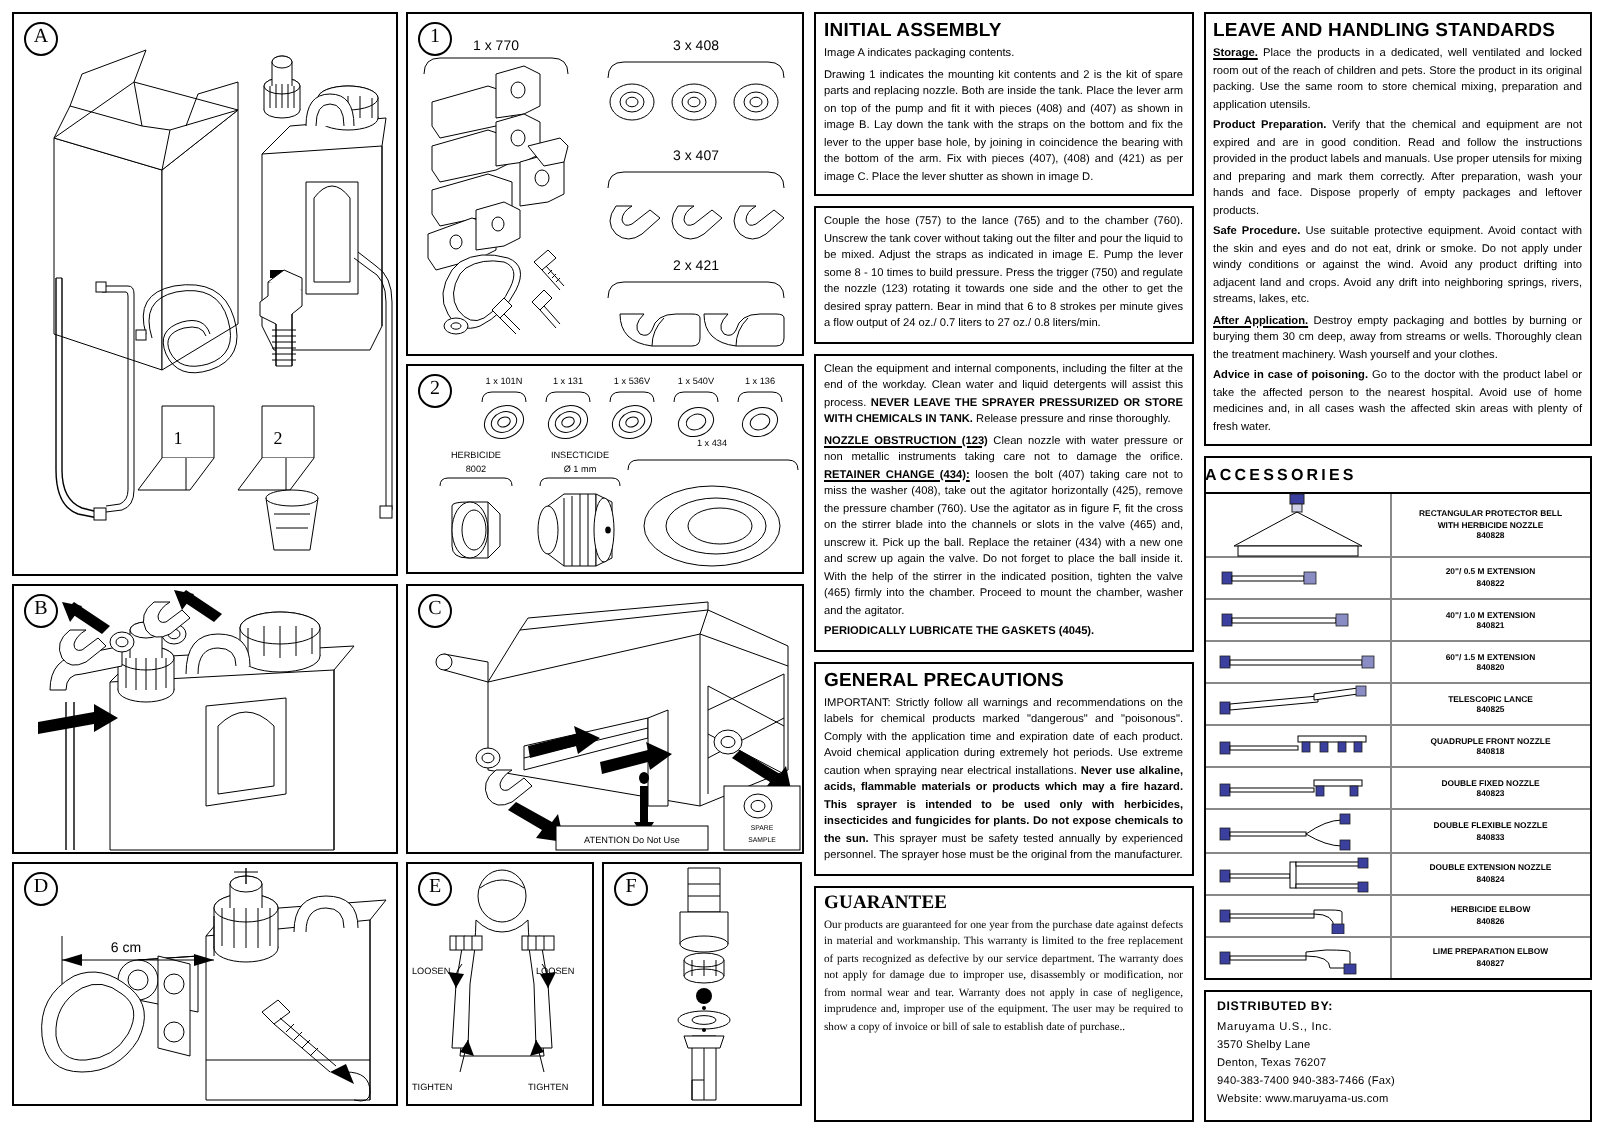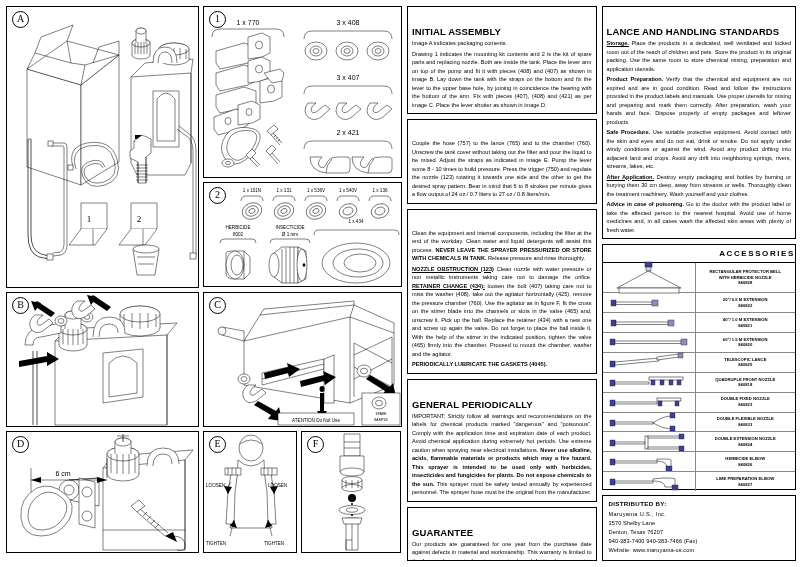--- a/index.html
+++ b/index.html
@@ -65,21 +65,21 @@
     text-align: center;
     font-family: "Liberation Serif", serif;
     z-index: 5;
     background: #fff;
   }
 
   
   .sec {
     border: 1px solid #000;
     box-sizing: border-box;
-    padding: 19px 4px 4px 4px;
+    padding: 3px 4px 4px 4px;
     background: #fff;
     overflow: hidden;
   }
   .sec h2 {
     margin: 0 0 2px 0;
     font-size: 9.5px;
     font-weight: bold;
     letter-spacing: 0.1px;
   }
   .sec p {
@@ -117,21 +117,21 @@
   
   .acc-box {
     border: 1px solid #000;
     box-sizing: border-box;
     flex: 1;
     display: flex;
     flex-direction: column;
     min-height: 0;
   }
   .acc-title {
-    text-align: right;
+    text-align: left;
     font-size: 8px;
     font-weight: bold;
     letter-spacing: 1.6px;
     padding: 4px 0 4px 0;
     border-bottom: 1px solid #000;
   }
   .acc-rows { flex: 1; display: flex; flex-direction: column; }
   .acc-row {
     display: flex;
     border-bottom: 1px solid #888;
@@ -618,34 +618,34 @@
       <p>Couple the hose (757) to the lance (765) and to the chamber (760). Unscrew the tank cover without taking out the filter and pour the liquid to be mixed. Adjust the straps as indicated in image E. Pump the lever some 8 - 10 times to build pressure. Press the trigger (750) and regulate the nozzle (123) rotating it towards one side and the other to get the desired spray pattern.  Bear in mind that 6 to 8 strokes per minute gives a flow output of 24 oz./ 0.7 liters to 27 oz./ 0.8 liters/min.</p>
     </div>
 
     <div class="sec">
       <p><span>Clean the equipment and internal components, including the filter at the end of the workday.  Clean water and liquid detergents will assist this process. </span><span class="b">NEVER LEAVE THE SPRAYER PRESSURIZED OR STORE WITH CHEMICALS IN TANK.</span><span> Release pressure and rinse thoroughly.</span></p>
       <p><span class="u">NOZZLE OBSTRUCTION (123)</span><span> Clean nozzle with water pressure or non metallic instruments taking care not to damage the orifice. </span><span class="u">RETAINER CHANGE (434):</span><span> loosen the bolt (407) taking care not to miss the washer (408), take out the agitator horizontally (425), remove the pressure chamber (760). Use the agitator as in figure F, fit the cross on the stirrer blade into the channels or slots in the valve (465) and, unscrew it. Pick up the ball. Replace the retainer (434) with a new one and screw up again the valve.  Do not forget to place the ball inside it. With the help of the stirrer in the indicated position, tighten the valve (465) firmly into the chamber.  Proceed to mount the chamber, washer and the agitator.</span></p>
       <p class="b">PERIODICALLY LUBRICATE THE GASKETS (4045).</p>
     </div>
 
     <div class="sec">
-      <h2>GENERAL PERIODICALLY</h2>
+      <h2>GENERAL PRECAUTIONS</h2>
       <p><span>IMPORTANT:      Strictly  follow  all  warnings  and recommendations on the labels for chemical products marked "dangerous" and "poisonous". Comply with the application time and expiration date of each product. Avoid chemical application during extremely hot periods. Use extreme caution when spraying near electrical installations. </span><span class="b">Never use alkaline, acids, flammable materials or products which may a fire hazard.  This sprayer is intended to be used only with herbicides, insecticides and fungicides for plants. Do not expose chemicals to the sun.</span><span> This sprayer must be safety tested annually by experienced personnel. The sprayer hose must be the original from the manufacturer.</span></p>
     </div>
 
-    <div class="sec" style="flex:1;">
+    <div class="sec" style="flex:1;font-family:Liberation Serif, serif;">
       <h2>GUARANTEE</h2>
       <p>Our products are guaranteed for one year from the purchase date against defects in material and workmanship. This warranty is limited to the free replacement of parts recognized as defective by our service department. The warranty does not apply for damage due to improper use, disassembly or modification, nor from normal wear and tear. Warranty does not apply in case of negligence, imprudence and, improper use of the equipment.  The user may be required to show a copy of invoice or bill of sale to establish date of purchase..</p>
     </div>
   </div>
 
   <div class="col-right">
 
     <div class="sec">
-      <h2>LANCE AND HANDLING STANDARDS</h2>
+      <h2>LEAVE AND HANDLING STANDARDS</h2>
       <p><span class="u">Storage.</span><span>  Place the products in a dedicated, well ventilated and locked room out of the reach of children and pets. Store the product in its original packing. Use the same room to store chemical mixing, preparation and application utensils.</span></p>
       <p><span class="b">Product  Preparation.</span><span> Verify  that  the  chemical  and equipment are not expired and are in good condition. Read and follow the instructions provided in the product labels and manuals. Use proper utensils for mixing and preparing and mark them correctly. After preparation, wash your hands and face. Dispose properly of empty packages and leftover products.</span></p>
       <p><span class="b">Safe Procedure.</span><span>    Use suitable protective equipment. Avoid contact with the skin and eyes and do not eat, drink or smoke. Do not apply under windy conditions or against the wind. Avoid any product drifting into adjacent land and crops.  Avoid any drift into neighboring springs, rivers, streams, lakes, etc.</span></p>
       <p><span class="u">After Application.</span><span>    Destroy empty packaging and bottles by burning or burying them 30 cm deep, away from streams or wells. Thoroughly clean the treatment machinery. Wash yourself and your clothes.</span></p>
       <p><span class="b">Advice in case of poisoning.</span><span>     Go to the doctor with the product label or take the affected person to the nearest hospital. Avoid use of home medicines and, in all cases wash the affected skin areas with plenty of fresh water.</span></p>
     </div>
 
     <div class="acc-box">
       <div class="acc-title">ACCESSORIES</div>
       <div class="acc-rows">

